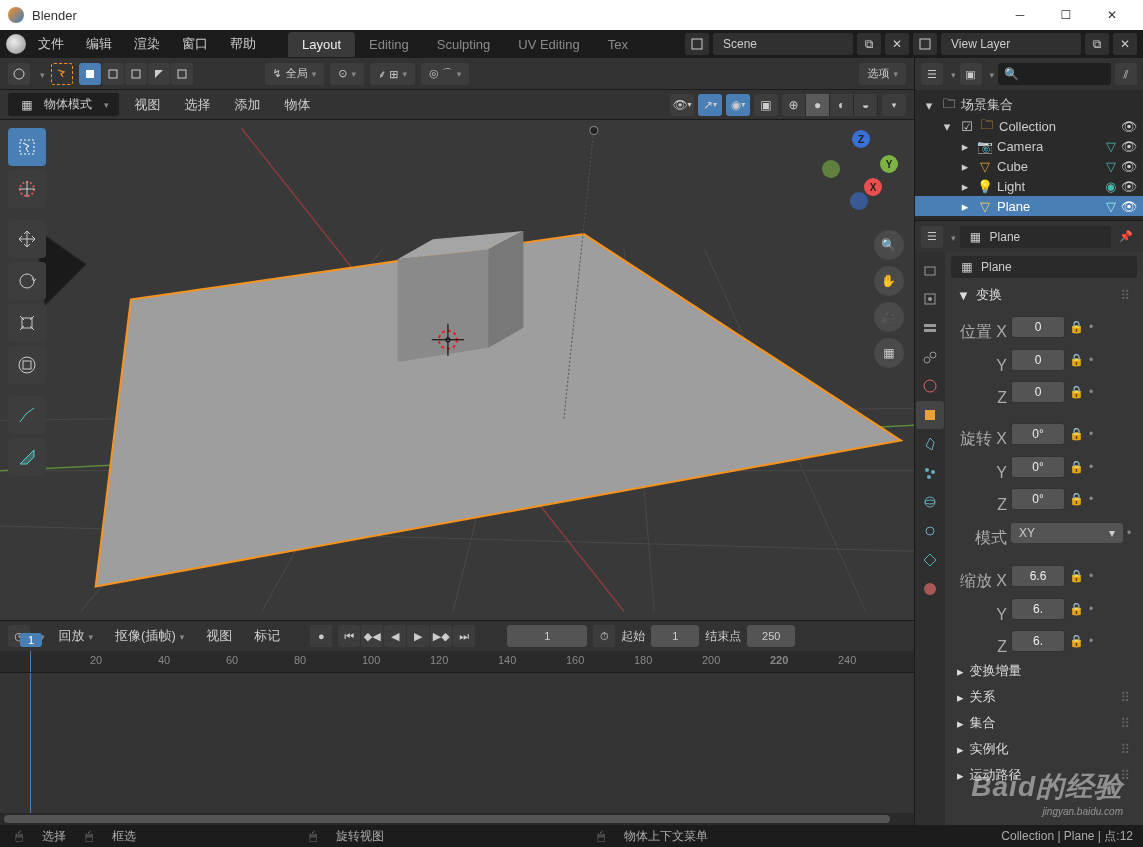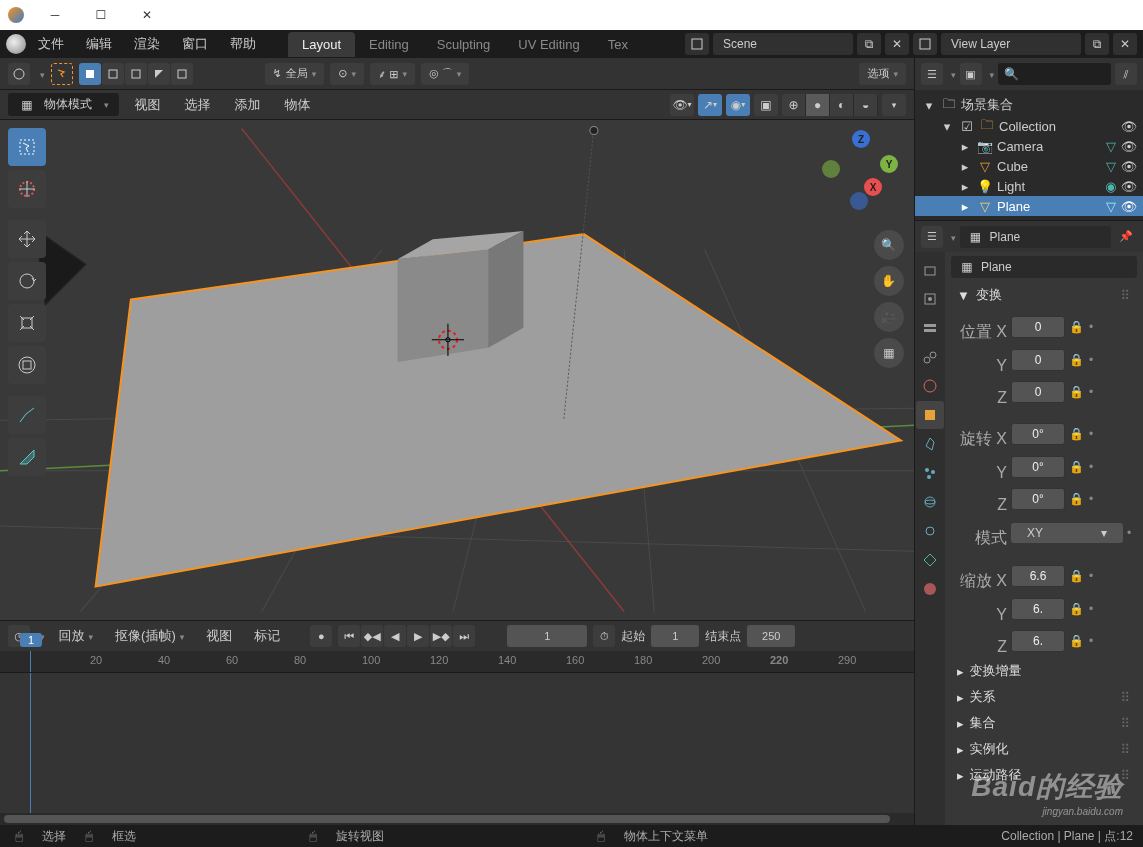--- a/index.html
+++ b/index.html
@@ -73,34 +73,35 @@
 .props-body { flex:1; padding:4px 6px; overflow:auto; }
 .prow { display:flex; align-items:center; gap:4px; margin-bottom:4px; }
 .crumb { background:#2a2a2a; padding:3px 8px; border-radius:3px; display:flex; align-items:center; gap:6px; flex:1; }
 .panel-hdr { padding:4px 6px; color:#ddd; font-size:13px; cursor:pointer; display:flex; align-items:center; gap:6px; }
 .panel-hdr .dots { margin-left:auto; color:#666; letter-spacing:1px; }
 .numrow { display:flex; align-items:center; margin:2px 0; gap:4px; padding-left:8px; }
 .numrow .lab { width:48px; text-align:right; color:#aaa; font-size:16px;margin-top:12px; }
 .numrow .val { width:54px; background:#545454; text-align:center; padding:3px 0; border-radius:3px; font-size:12px; color:#eee; border:1px solid #333; }
 .numrow .lock { width:16px; color:#888; }
 .numrow .dot { width:10px; color:#888; }
-.drop { background:#545454; padding:3px 16px; border-radius:3px; flex:1; display:flex; align-items:center; justify-content:space-between; font-size:12px; }
+.drop { background:#545454; padding:3px 8px; border-radius:3px; flex:1; display:flex; align-items:center; justify-content:space-between; font-size:12px; }
 .statusbar { height:22px; background:#1c1c1c; display:flex; align-items:center; padding:0 10px; gap:14px; font-size:12px; color:#aaa; }
 .statusbar .right { margin-left:auto; }
 .micon { width:18px; height:16px; display:inline-flex; align-items:center; justify-content:center; }
 .chev::after { content:"▾"; margin-left:4px; color:#888; font-size:9px; }
 .watermark { position:absolute; right:20px; bottom:30px; color:rgba(255,255,255,0.45); font-size:28px; font-weight:bold; font-style:italic; letter-spacing:1px; text-align:right; pointer-events:none; }
 .watermark .sub { font-size:10px; font-weight:normal; letter-spacing:0; }
 svg { display:block; }
 </style>
 </head>
 <body>
 
 <div class="titlebar">
   <div class="logo"></div>
+  <div class="title">Blender</div>
   <div class="winbtn">─</div>
   <div class="winbtn">☐</div>
   <div class="winbtn">✕</div>
 </div>
 
 <div class="topmenu">
   <div class="blogo"></div>
   <div class="menuitem">文件</div>
   <div class="menuitem">编辑</div>
   <div class="menuitem">渲染</div>
@@ -354,21 +355,21 @@
           <span class="tick" style="left: 158px;">40</span>
           <span class="tick" style="left: 226px;">60</span>
           <span class="tick" style="left: 294px;">80</span>
           <span class="tick" style="left: 362px;">100</span>
           <span class="tick" style="left: 430px;">120</span>
           <span class="tick" style="left: 498px;">140</span>
           <span class="tick" style="left: 566px;">160</span>
           <span class="tick" style="left: 634px;">180</span>
           <span class="tick" style="left: 702px;">200</span>
           <span class="tick" style="left: 770px; font-weight: bold;">220</span>
-          <span class="tick" style="left: 838px;">290</span>
+          <span class="tick" style="left: 838px;">240</span>
         </div>
   <div class="tl-body">
     <div class="playhead" style="left:30px"></div>
   </div>
   <div class="tl-scroll">
           <div class="thumb"></div>
         </div>
 </div>
 
 </div>

